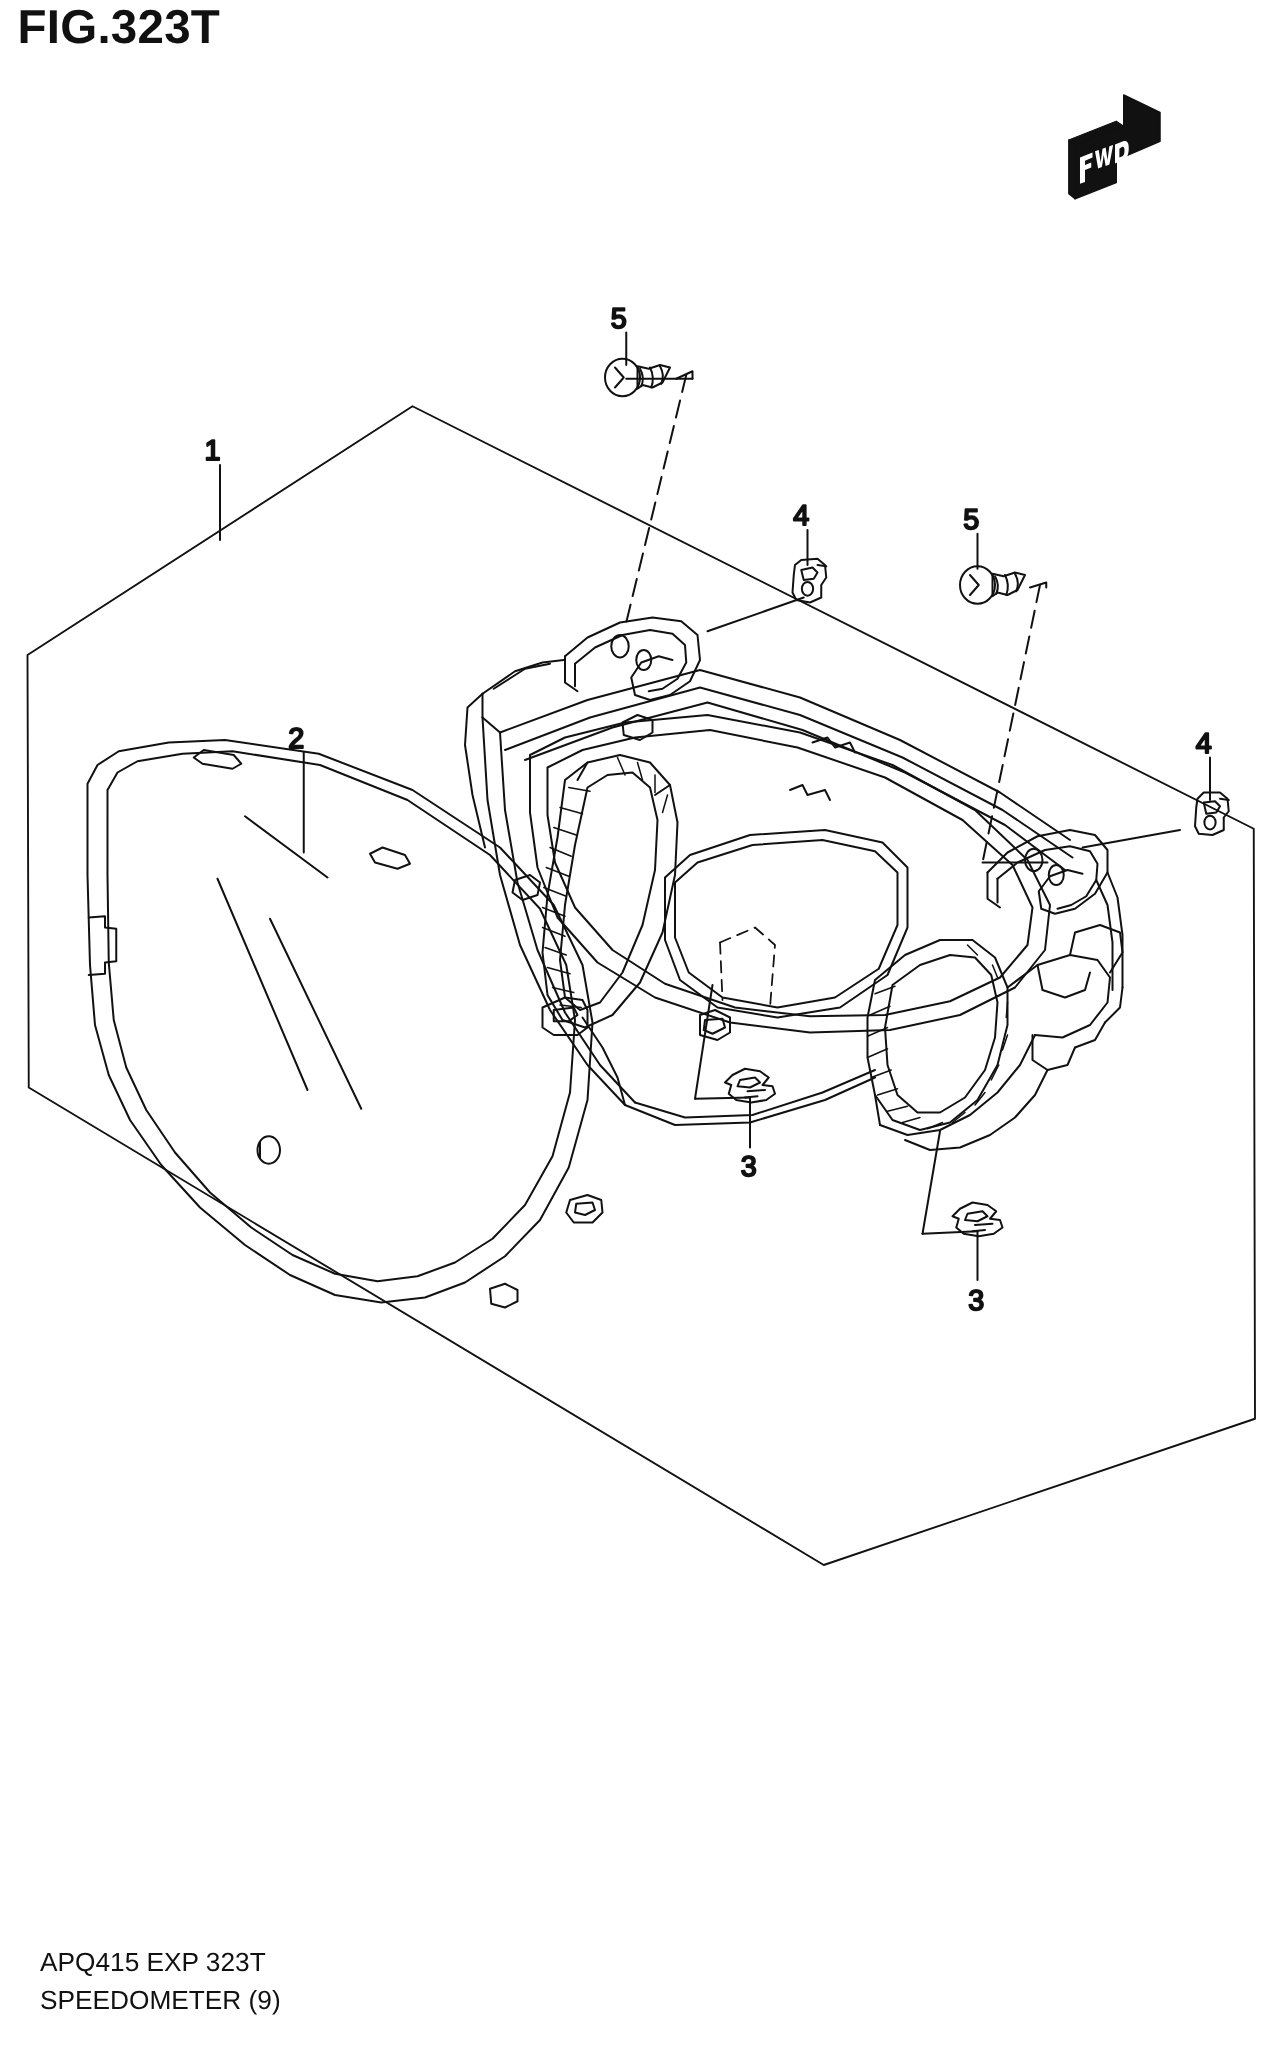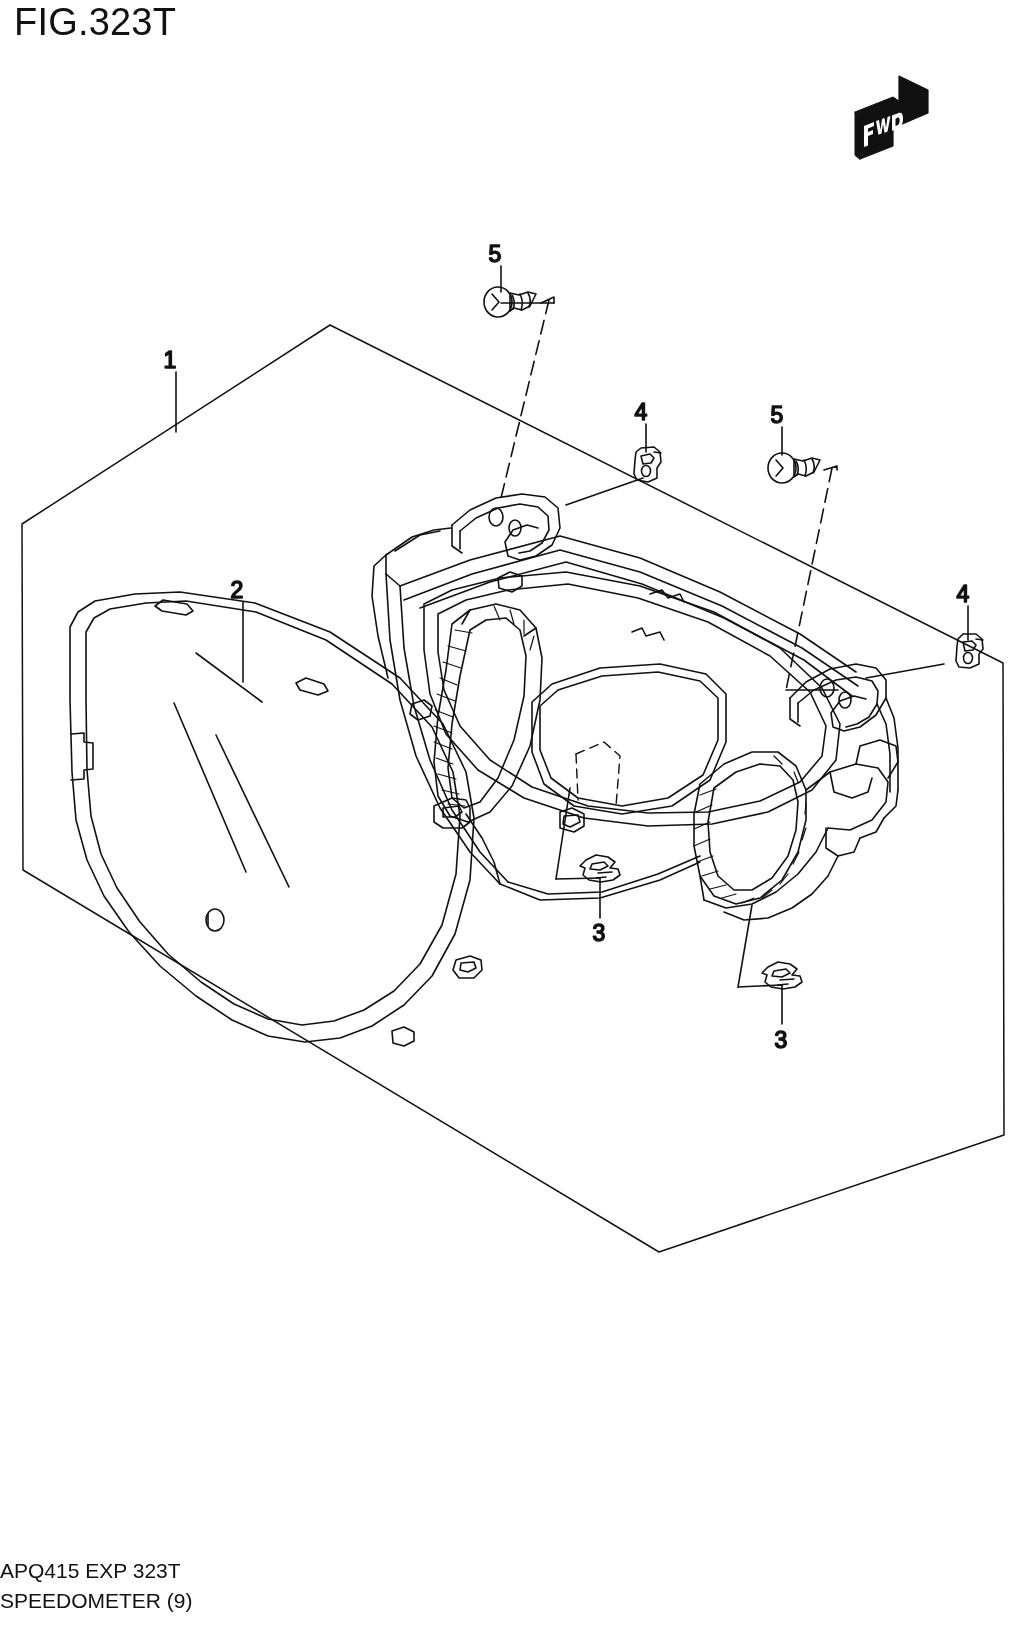--- a/index.html
+++ b/index.html
@@ -16,28 +16,28 @@
     width: 1028px;
     height: 1640px;
     background: #ffffff;
     overflow: hidden;
   }
   #fig-title {
     position: absolute;
     left: 14px;
     top: 2px;
     font-size: 38px;
-    font-weight: 400;
+    font-weight: 700;
     letter-spacing: 0.2px;
     color: #111;
     line-height: 1.1;
   }
   #footer {
     position: absolute;
-    left: 0;
+    left: 32px;
     top: 1556px;
     font-size: 21px;
     line-height: 30px;
     color: #111;
   }
   #footer div { white-space: pre; }
   #drawing {
     position: absolute;
     left: 0;
     top: 0;

